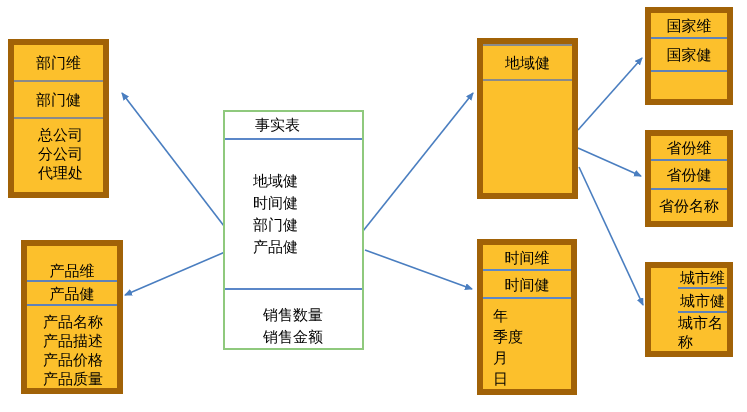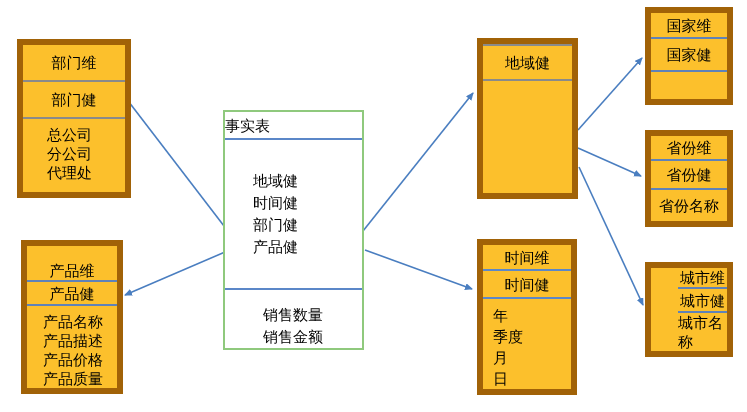--- a/index.html
+++ b/index.html
@@ -34,21 +34,21 @@
     </defs>
     <line x1="224" y1="226" x2="122" y2="93" stroke="#4A7EC0" stroke-width="1.6" marker-end="url(#ah)"></line>
     <line x1="225" y1="252" x2="125" y2="295" stroke="#4A7EC0" stroke-width="1.6" marker-end="url(#ah)"></line>
     <line x1="363" y1="231" x2="473" y2="93" stroke="#4A7EC0" stroke-width="1.6" marker-end="url(#ah)"></line>
     <line x1="365" y1="250" x2="472" y2="289" stroke="#4A7EC0" stroke-width="1.6" marker-end="url(#ah)"></line>
     <line x1="578" y1="130" x2="642" y2="58" stroke="#4A7EC0" stroke-width="1.6" marker-end="url(#ah)"></line>
     <line x1="578" y1="148" x2="641" y2="176" stroke="#4A7EC0" stroke-width="1.6" marker-end="url(#ah)"></line>
     <line x1="579" y1="167" x2="643" y2="305" stroke="#4A7EC0" stroke-width="1.6" marker-end="url(#ah)"></line>
   </svg>
 
-  <div class="tbl dim" style="left:17px;top:39px;width:114px;height:159px;">
+  <div class="tbl dim" style="left:8px;top:39px;width:101px;height:159px;">
     <div class="row" style="height:35px;">部门维</div>
     <div class="sep gray"></div>
     <div class="row" style="height:35px;">部门健</div>
     <div class="sep gray"></div>
     <div class="row attrs grow" style="padding-left:24px;">总公司
 分公司
 代理处</div>
   </div>
 
   <div class="tbl dim" style="left:21px;top:240px;width:102px;height:154px;">
@@ -56,21 +56,21 @@
     <div class="sep slate"></div>
     <div class="row" style="height:34px;">产品健</div>
     <div class="sep slate"></div>
     <div class="row attrs grow" style="padding-left:16px;">产品名称
 产品描述
 产品价格
 产品质量</div>
   </div>
 
   <div class="tbl fact" style="left:223px;top:110px;width:141px;height:240px;">
-    <div class="row left" style="height:45px;">事实表</div>
+    <div class="row left" style="height:45px;padding-left:30px;font-family:Liberation Serif, serif;">事实表</div>
     <div class="sep blue"></div>
     <div class="row attrs" style="flex:0 0 118px;padding-left:28px;padding-top:30px;line-height:22px;">地域健
 时间健
 部门健
 产品健</div>
     <div class="sep blue"></div>
     <div class="row attrs grow" style="padding-left:38px;padding-top:14px;line-height:22px;">销售数量
 销售金额</div>
   </div>
 

